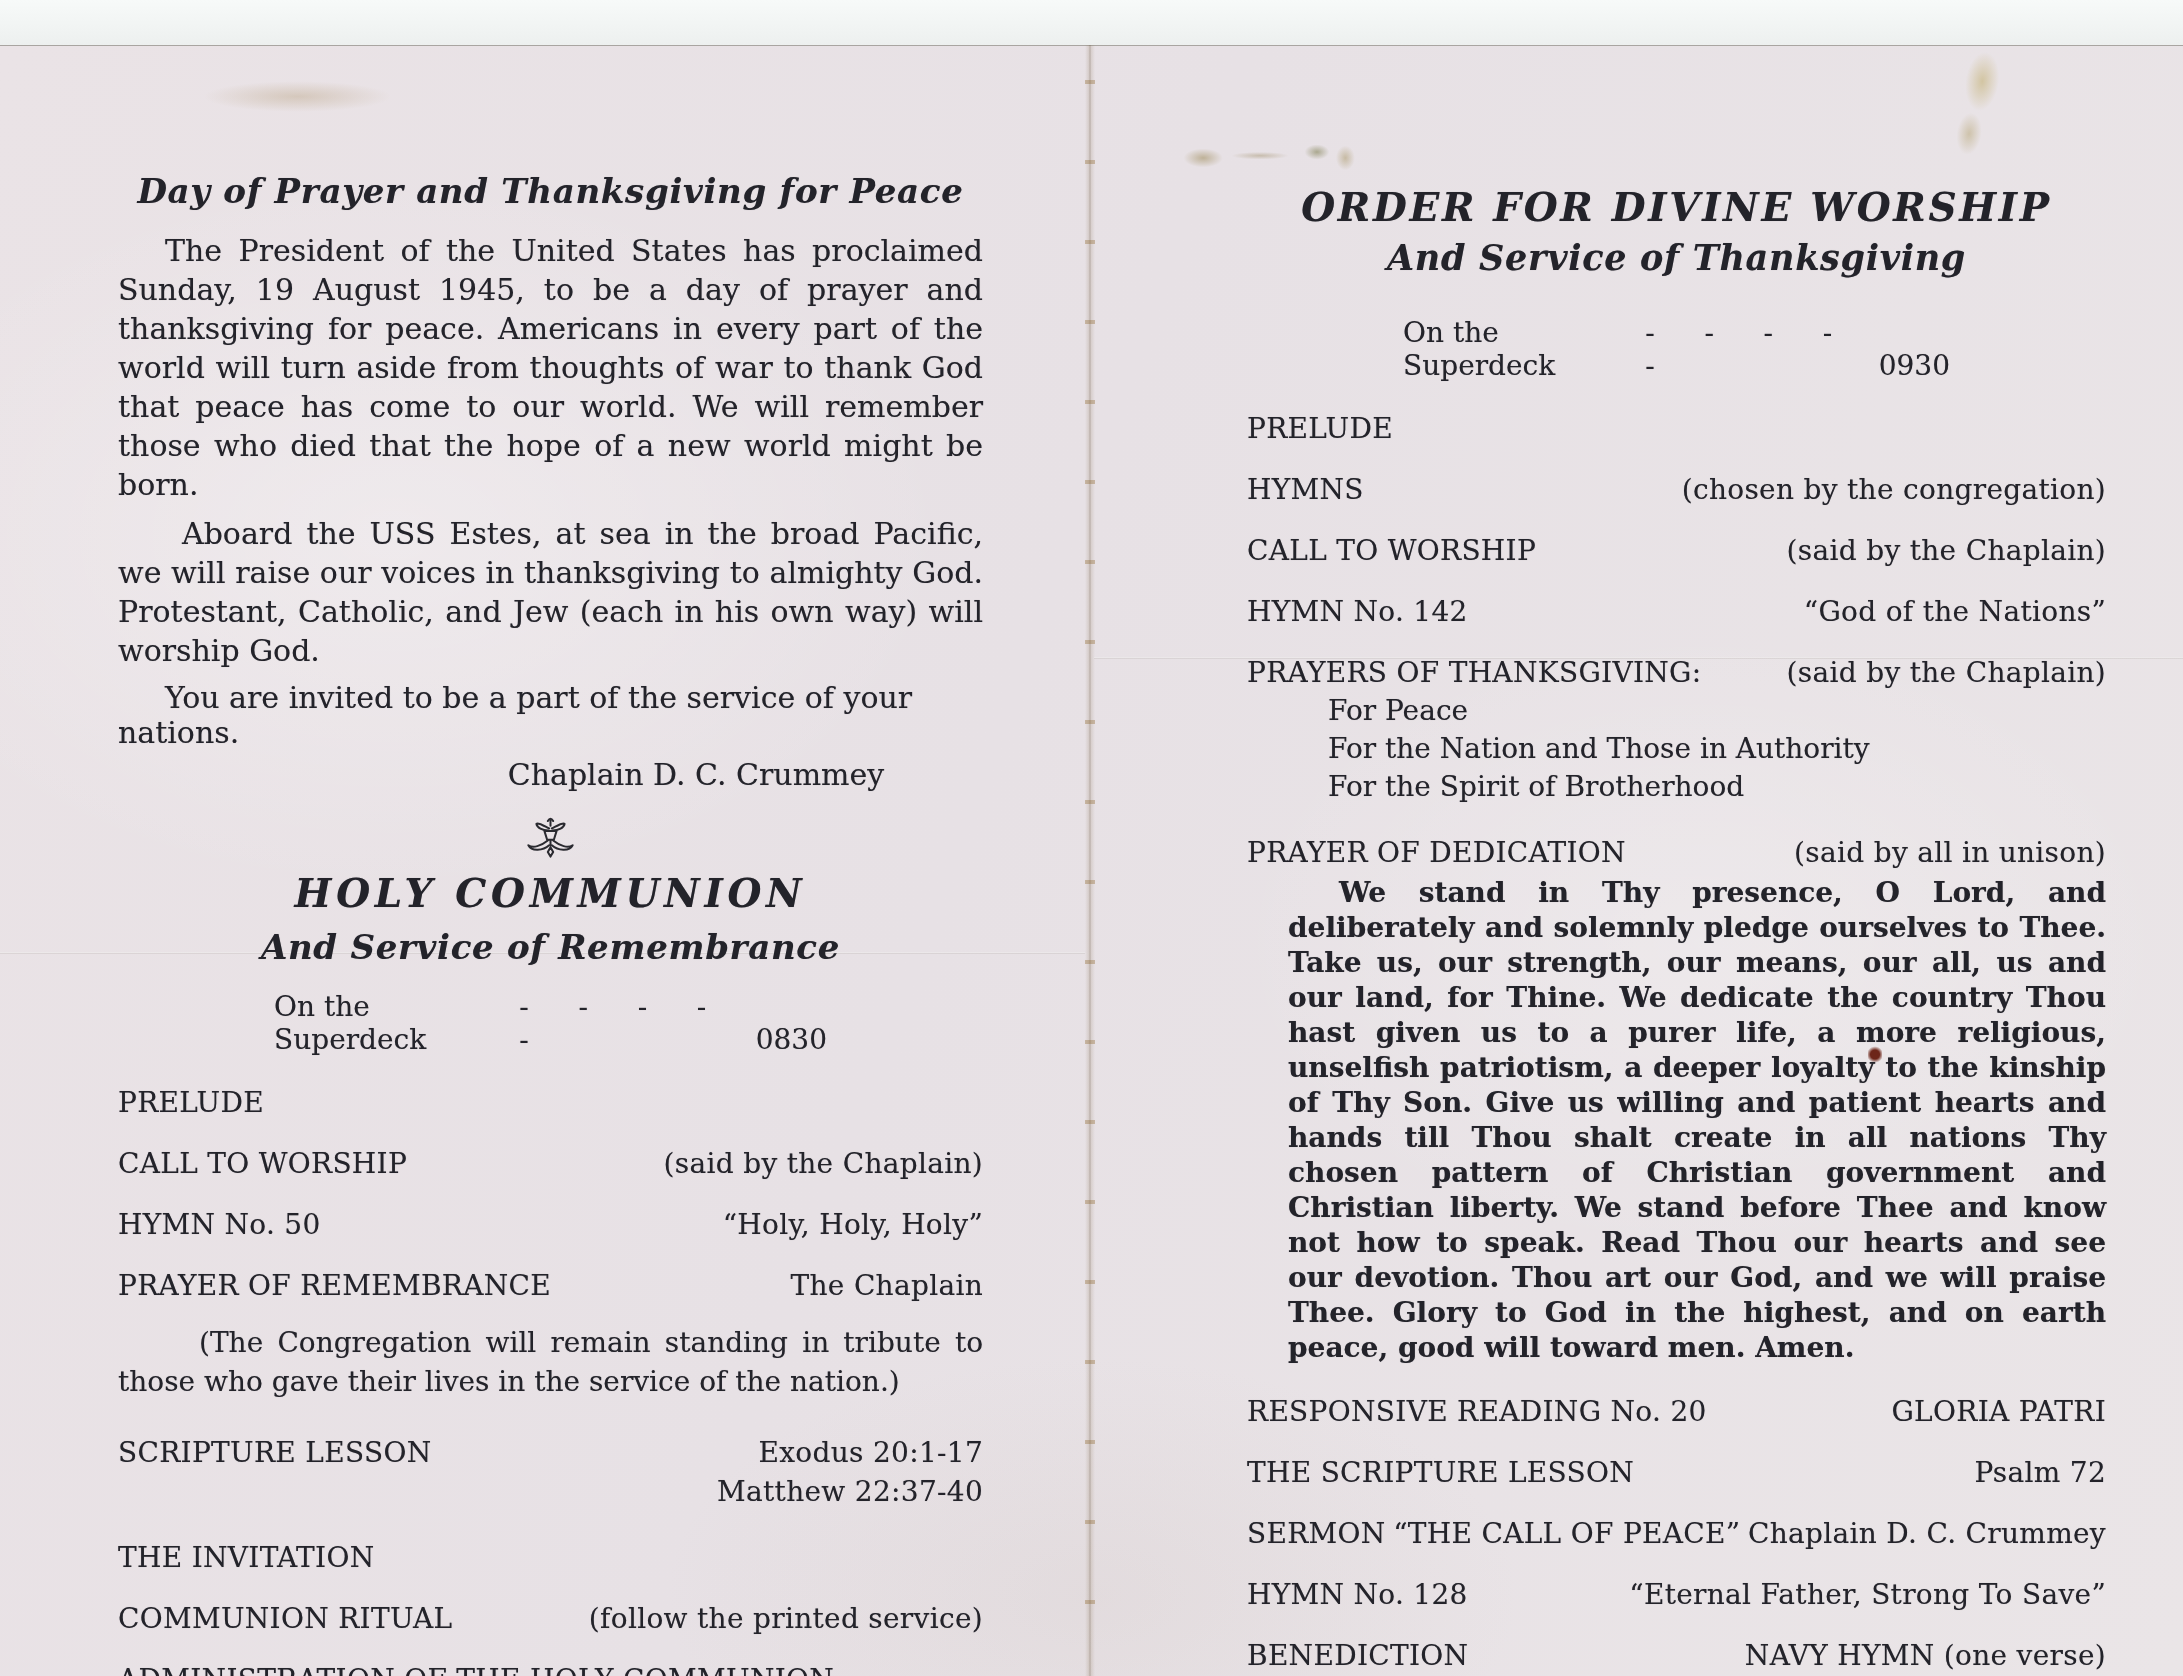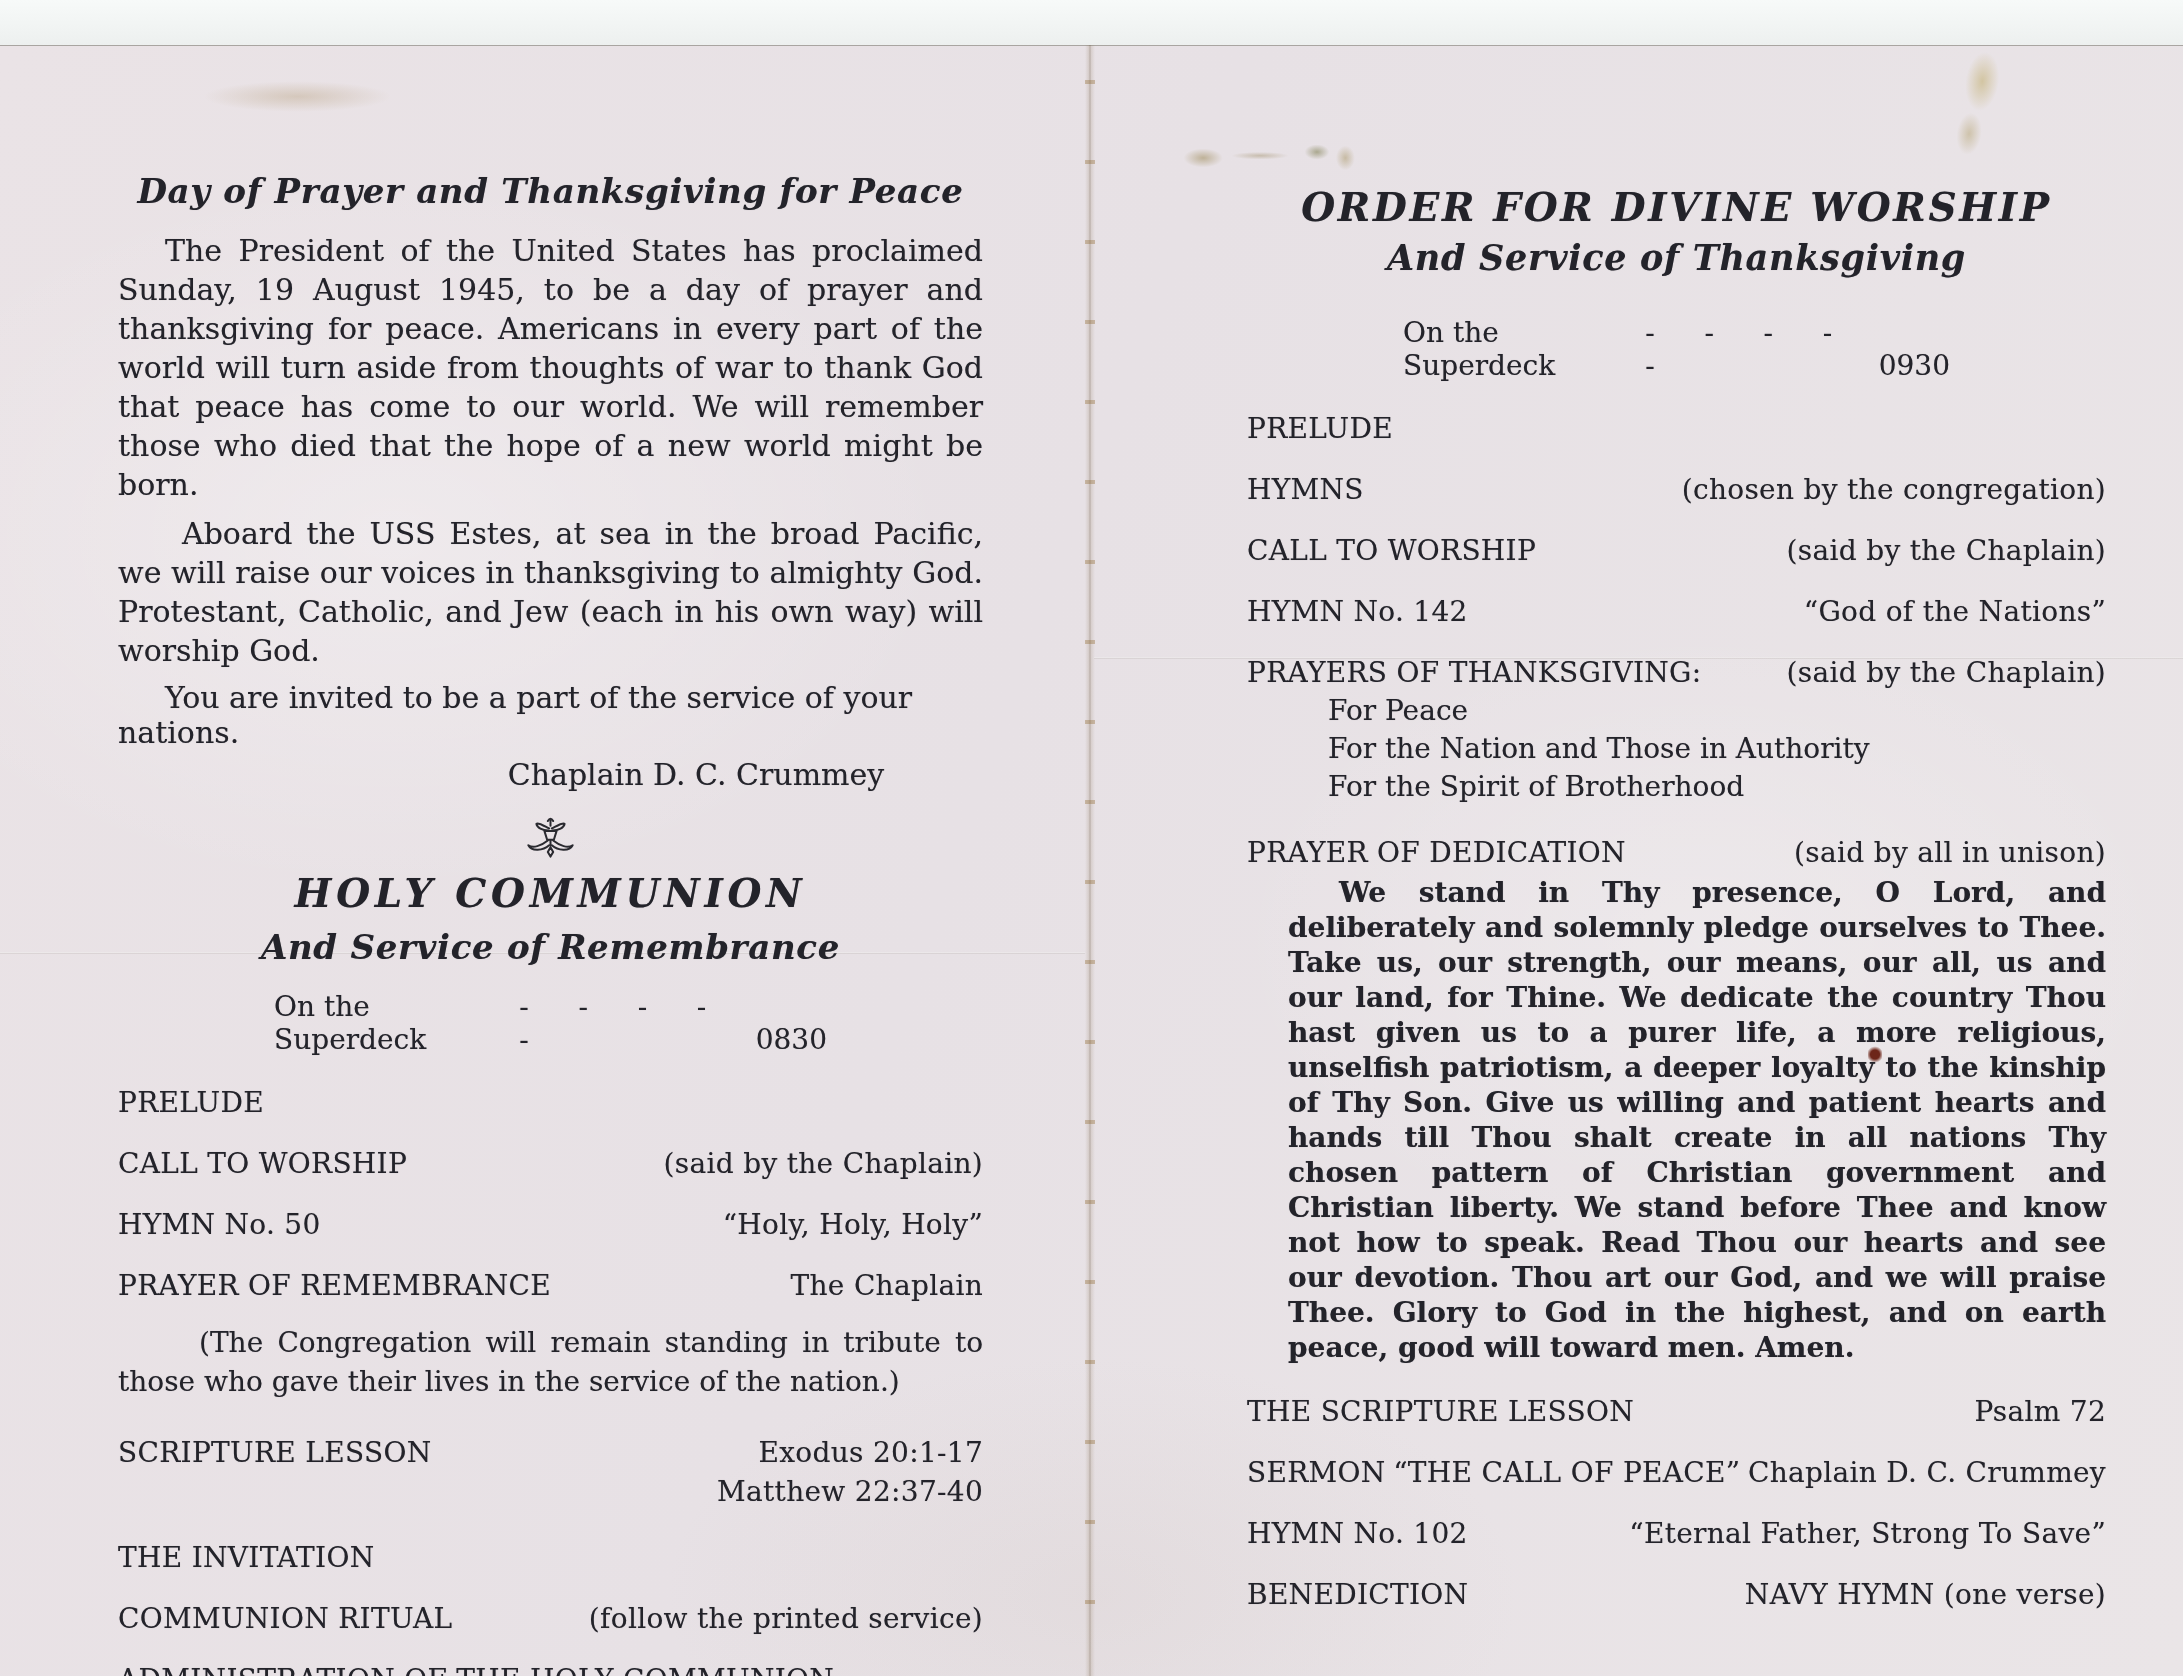--- a/index.html
+++ b/index.html
@@ -186,30 +186,34 @@
     <div>For Peace</div>
     <div>For the Nation and Those in Authority</div>
     <div>For the Spirit of Brotherhood</div>
   </div>
   <div class="row">
     <span class="lbl">PRAYER OF DEDICATION</span>
     <span class="ann">(said by all in unison)</span>
   </div>
   <div class="dedication">We stand in Thy presence, O Lord, and deliberately and solemnly pledge ourselves to Thee. Take us, our strength, our means, our all, us and our land, for Thine. We dedicate the country Thou hast given us to a purer life, a more religious, unselfish patriotism, a deeper loyalty to the kinship of Thy Son. Give us willing and patient hearts and hands till Thou shalt create in all nations Thy chosen pattern of Christian government and Christian liberty. We stand before Thee and know not how to speak. Read Thou our hearts and see our devotion. Thou art our God, and we will praise Thee. Glory to God in the highest, and on earth peace, good will toward men. Amen.</div>
   <div class="row">
+    <span class="lbl">RESPONSIVE READING No. 20</span>
+    <span class="ann">GLORIA PATRI</span>
+  </div>
+  <div class="row">
     <span class="lbl">THE SCRIPTURE LESSON</span>
     <span class="ann">Psalm 72</span>
   </div>
   <div class="row">
     <span class="lbl">SERMON</span>
     <span class="mid">“THE CALL OF PEACE”</span>
     <span class="ann">Chaplain D. C. Crummey</span>
   </div>
   <div class="row">
-    <span class="lbl">HYMN No. 102</span>
+    <span class="lbl">HYMN No. 128</span>
     <span class="ann">“Eternal Father, Strong To Save”</span>
   </div>
   <div class="row">
     <span class="lbl">BENEDICTION</span>
     <span class="ann">NAVY HYMN (one verse)</span>
   </div>
 
 </div>
 
 

